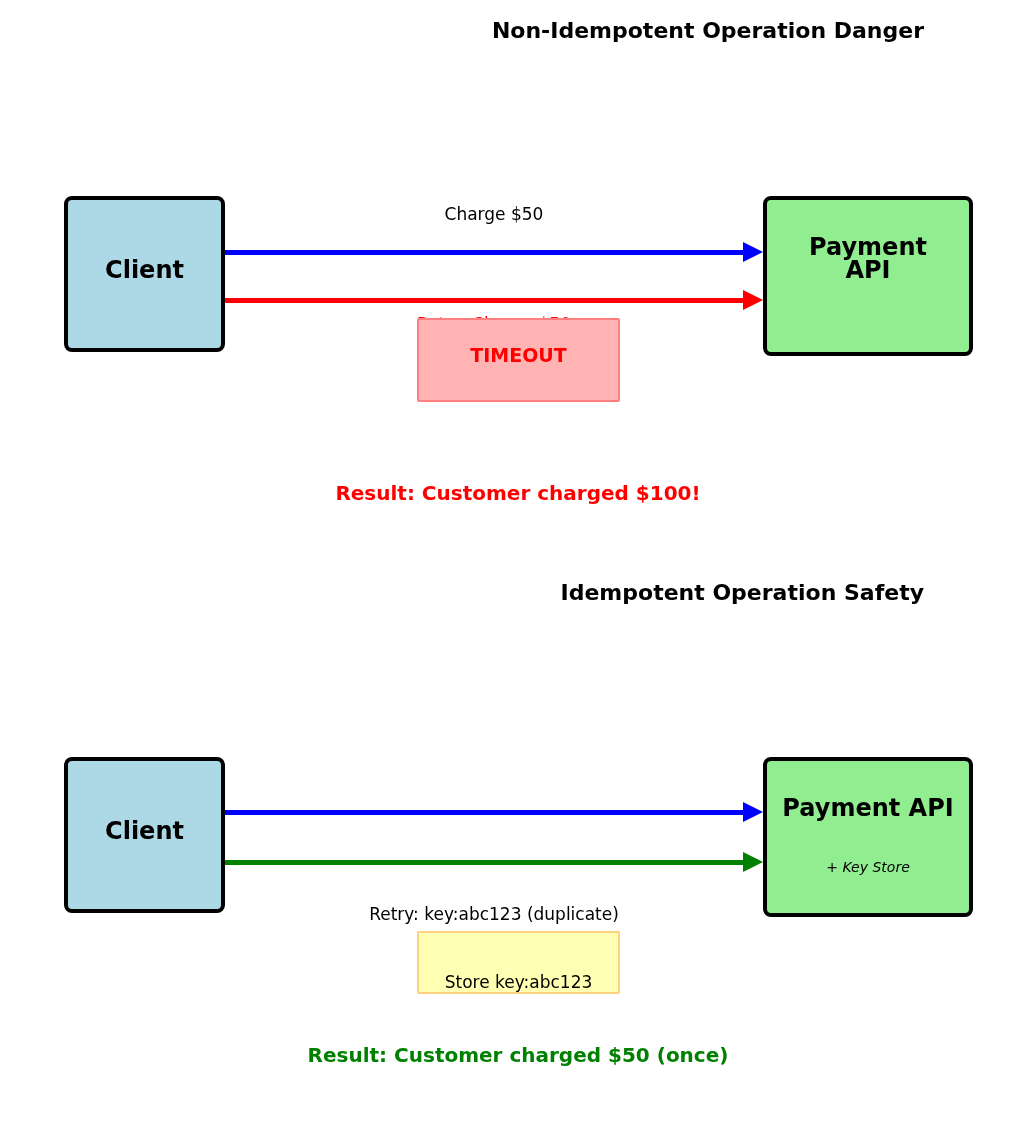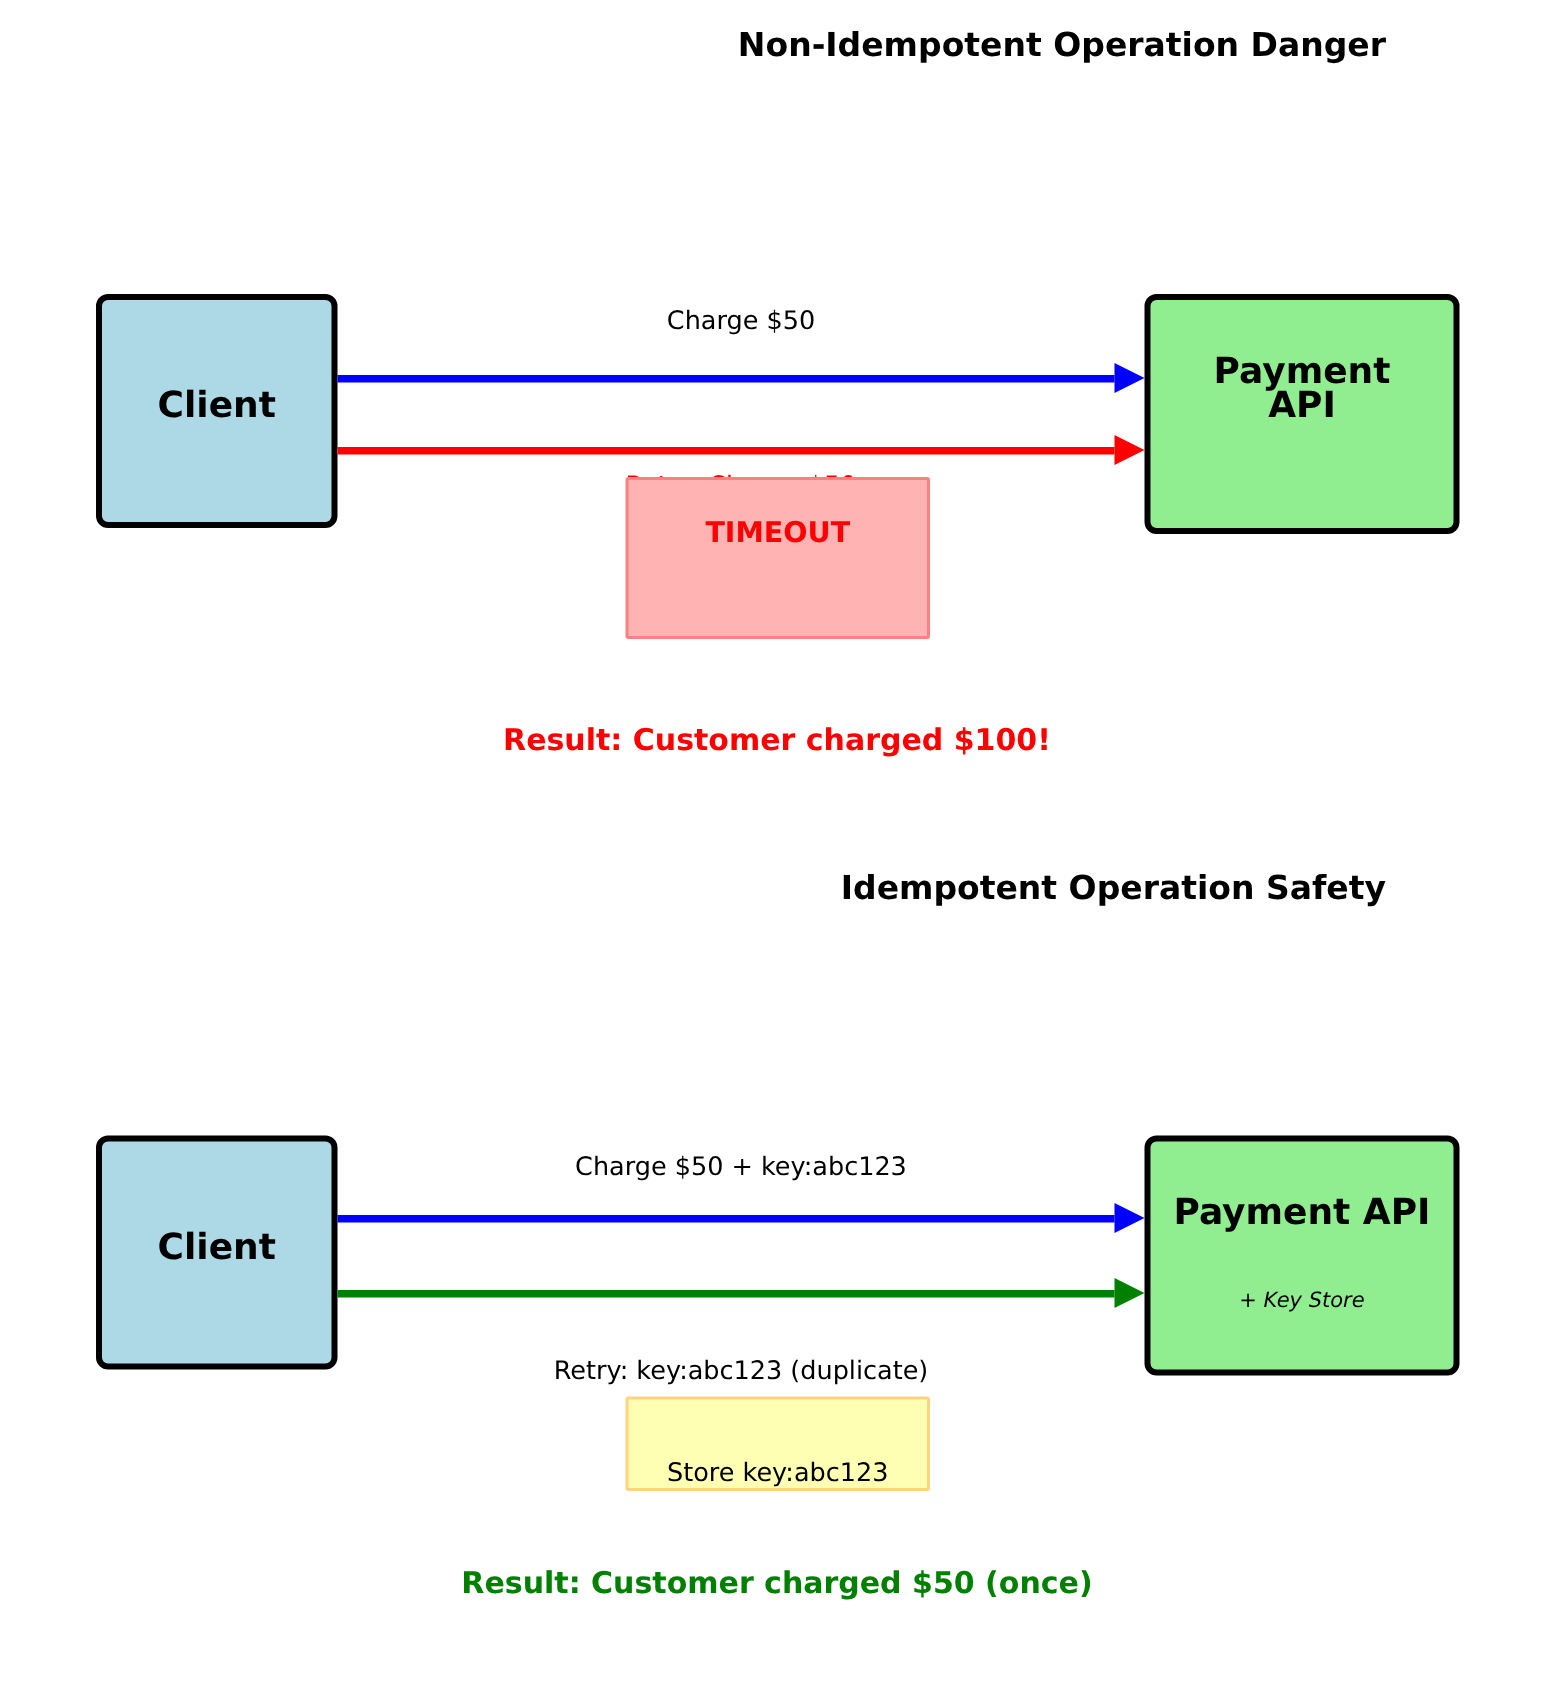--- a/index.html
+++ b/index.html
@@ -52,21 +52,21 @@
   
   .arrow-label{left:225px;width:538px;text-align:center;font-size:17px;line-height:21px;}
   #p1-req-label{top:204px;}
   #p1-retry-label{top:314px;color:var(--retry-fail-color,#FF0000);}
   #p2-req-label{top:768px;}
   #p2-retry-label{top:904px;}
 
   
   .note{box-sizing:border-box;left:417px;width:203px;text-align:center;}
   .timeout-box{
-    top:318px;height:108px;background:var(--timeout-fill,#FFB3B3);
+    top:318px;height:84px;background:var(--timeout-fill,#FFB3B3);
     border:2px solid var(--timeout-border,#FF8080);border-radius:2px;
   }
   .timeout-text{display:block;margin-top:24px;font-weight:bold;font-size:19px;
     color:var(--timeout-text,#FF0000);}
   .store-box{
     top:931px;height:63px;background:var(--store-fill,#FFFFB3);
     border:2px solid var(--store-border,#FFD280);border-radius:2px;
     display:flex;align-items:flex-end;justify-content:center;
     font-size:17px;color:#000;
   }
@@ -109,21 +109,20 @@
 
   <div class="abs node client row2">
     <span class="node-label client-label">Client</span>
   </div>
 
   <div class="abs node api row2">
     <span class="node-label api2-label">Payment API</span>
     <span class="api2-sublabel">+ Key Store</span>
   </div>
 
-  <div class="abs arrow-label" id="p2-req-label">Charge $50 + key:abc123</div>
   <div class="abs hline blue-line" id="p2-req-line"></div>
   <div class="abs ahead blue-head" id="p2-req-head"></div>
 
   <div class="abs hline green-line" id="p2-retry-line"></div>
   <div class="abs ahead green-head" id="p2-retry-head"></div>
   <div class="abs arrow-label" id="p2-retry-label">Retry: key:abc123 (duplicate)</div>
 
   <div class="abs note store-box">
     <span>Store key:abc123</span>
   </div>

